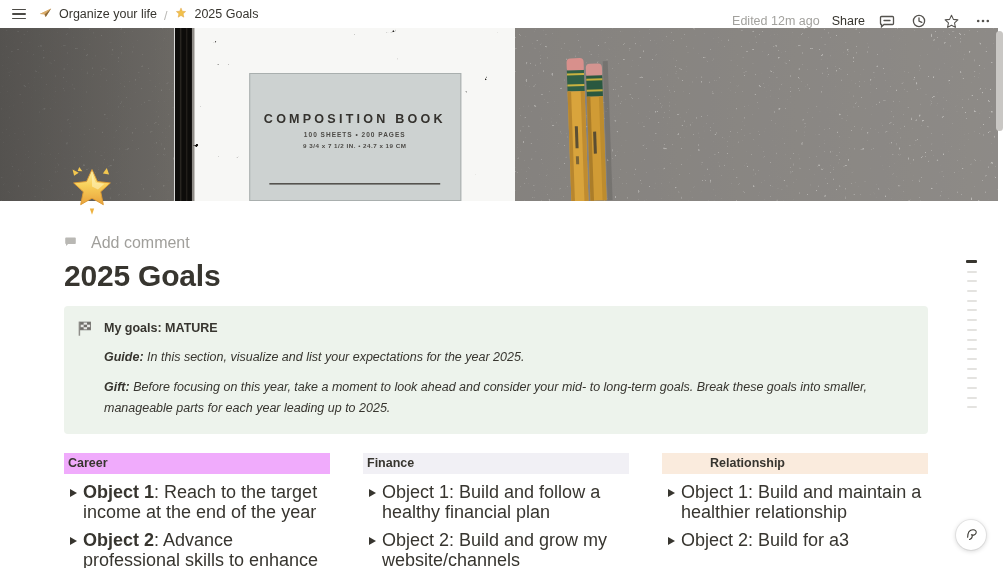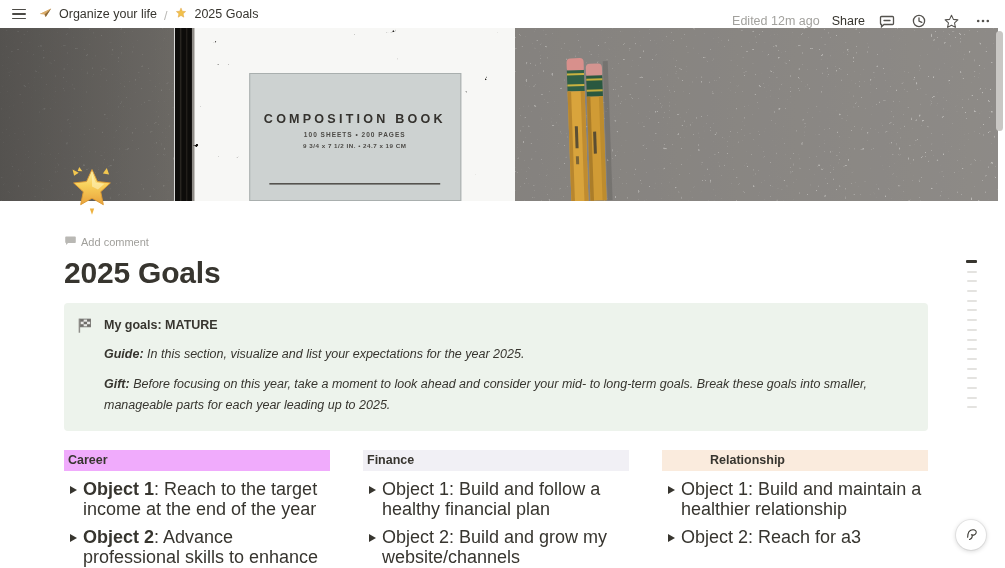--- a/index.html
+++ b/index.html
@@ -40,22 +40,22 @@
   .cmp-sub   { font-family: "Liberation Sans", sans-serif; font-weight: 700; font-size: 6.5px; letter-spacing: 1.0px; fill: #4c4a46; }
   .cmp-sub2  { font-family: "Liberation Sans", sans-serif; font-weight: 700; font-size: 6.2px; letter-spacing: 0.5px; fill: #4c4a46; }
 
   
   .page-icon { position: absolute; left: 64px; top: 161px; width: 56px; height: 56px; cursor: pointer; }
 
   
   .main { margin-left: 64px; width: 864px; }
   .add-comment {
     margin-top: 33px;
-    display: flex; align-items: center; gap: 4px;
-    color: #a09f9b; font-size: 11px; cursor: pointer; width: fit-content;
+    display: flex; align-items: center; gap: 14px;
+    color: #a09f9b; font-size: 16px; cursor: pointer; width: fit-content;
   }
   .page-title { margin-top: 7px; font-size: 30px; font-weight: 700; letter-spacing: -0.2px; cursor: text; }
 
   .callout {
     margin-top: 13px;
     background: #edf3ec;
     border-radius: 4px;
     padding: 13px 16px 15px 12px;
     display: flex; gap: 11px;
     font-size: 12.5px; line-height: 1.55;
@@ -323,21 +323,21 @@
       <div class="toggle-item">
         <span class="tri-box">
             <span class="tri"></span>
           </span>
         <p class="toggle-text"><b>Object 1</b><span>: Build and maintain a healthier relationship</span></p>
       </div>
       <div class="toggle-item">
         <span class="tri-box">
             <span class="tri"></span>
           </span>
-        <p class="toggle-text"><b>Object 2</b><span>: Reach for a3</span></p>
+        <p class="toggle-text"><b>Object 2</b><span>: Build for a3</span></p>
       </div>
     </div>
 
   </div>
 
 </main>
 
 <div class="toc">
   <i class="active"></i>
   <i></i>

